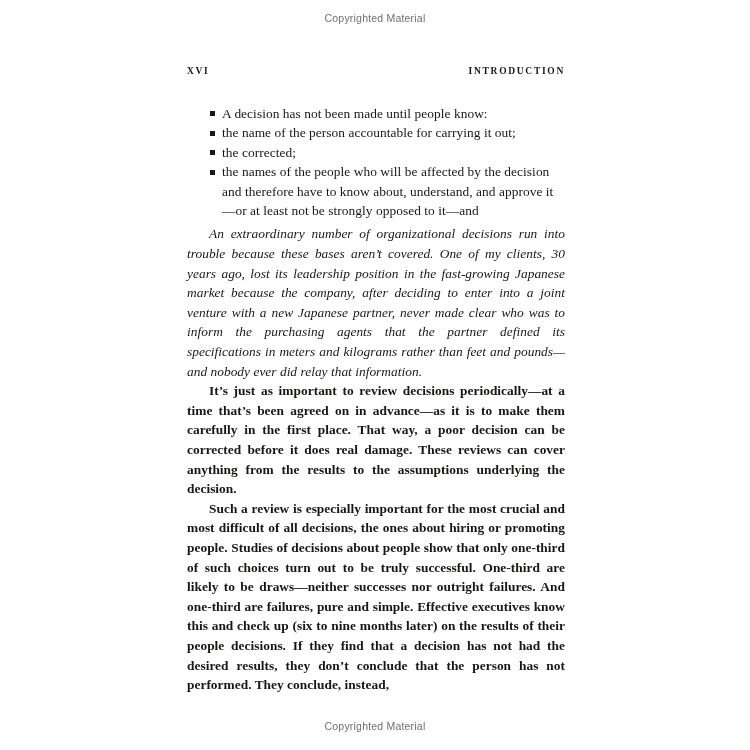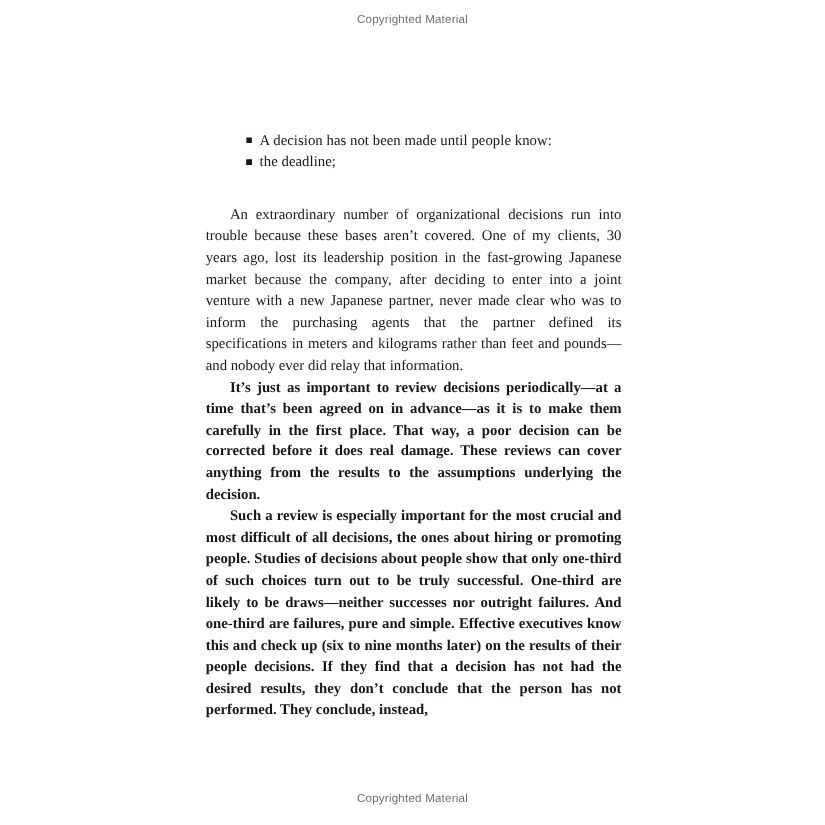--- a/index.html
+++ b/index.html
@@ -63,21 +63,21 @@
   .section-heading {
     font-style: italic;
     font-size: 15.2px;
     line-height: 19px;
     margin: 0 0 3px 0;
     letter-spacing: 0.15px;
   }
 
   ul.bullets {
     list-style: none;
-    margin: 14px;
+    margin: 0;
     padding: 0 0 0 23px;
   }
   ul.bullets li {
     position: relative;
     font-size: 13.4px;
     line-height: 19.4px;
     padding-left: 12px;
     margin: 0;
     text-align: left;
     letter-spacing: 0.05px;
@@ -95,45 +95,54 @@
   p.body {
     font-size: 13.4px;
     line-height: 19.6px;
     margin: 0;
     text-align: justify;
     text-indent: 22px;
     letter-spacing: 0.02px;
     -webkit-hyphens: none;
     hyphens: none;
   }
-  p.body.first-para { margin-top: 28px; }
+  p.body.first-para { margin-top: 4px; font-style: italic; }
   p.body + p.body { margin-top: 0; font-weight: bold; }
 </style>
 </head>
 <body>
 
 <div class="page">
 
   <div class="watermark watermark-top">Copyrighted Material</div>
 
+  <div class="running-head">
+    <span class="folio">XVI</span>
+    <span class="head-title">INTRODUCTION</span>
+  </div>
 
   <div class="column">
 
 
     <ul class="bullets">
       <li>
         <span class="bullet-mark"></span>
         <span>A decision has not been made until people know:</span>
       </li>
       <li>
         <span class="bullet-mark"></span>
+        <span>the name of the person accountable for carrying it out;</span>
       </li>
       <li>
         <span class="bullet-mark"></span>
-        <span>the deadline;</span>
+        <span>the corrected;</span>
+      </li>
+      <li>
+        <span class="bullet-mark"></span>
+        <span>the names of the people who will be affected by the decision and therefore have to know about, understand, and approve it—or at least not be strongly opposed to it—and</span>
       </li>
     </ul>
 
     <p class="body first-para">An extraordinary number of organizational decisions run into trouble because these bases aren’t covered. One of my clients, 30 years ago, lost its leadership position in the fast-growing Japanese market because the company, after deciding to enter into a joint venture with a new Japanese partner, never made clear who was to inform the purchasing agents that the partner defined its specifications in meters and kilograms rather than feet and pounds—and nobody ever did relay that information.</p>
     <p class="body">It’s just as important to review decisions periodically—at a time that’s been agreed on in advance—as it is to make them carefully in the first place. That way, a poor decision can be corrected before it does real damage. These reviews can cover anything from the results to the assumptions underlying the decision.</p>
     <p class="body">Such a review is especially important for the most crucial and most difficult of all decisions, the ones about hiring or promoting people. Studies of decisions about people show that only one-third of such choices turn out to be truly successful. One-third are likely to be draws—neither successes nor outright failures. And one-third are failures, pure and simple. Effective executives know this and check up (six to nine months later) on the results of their people decisions. If they find that a decision has not had the desired results, they don’t conclude that the person has not performed. They conclude, instead,</p>
 
   </div>
 
   <div class="watermark watermark-bottom">Copyrighted Material</div>

